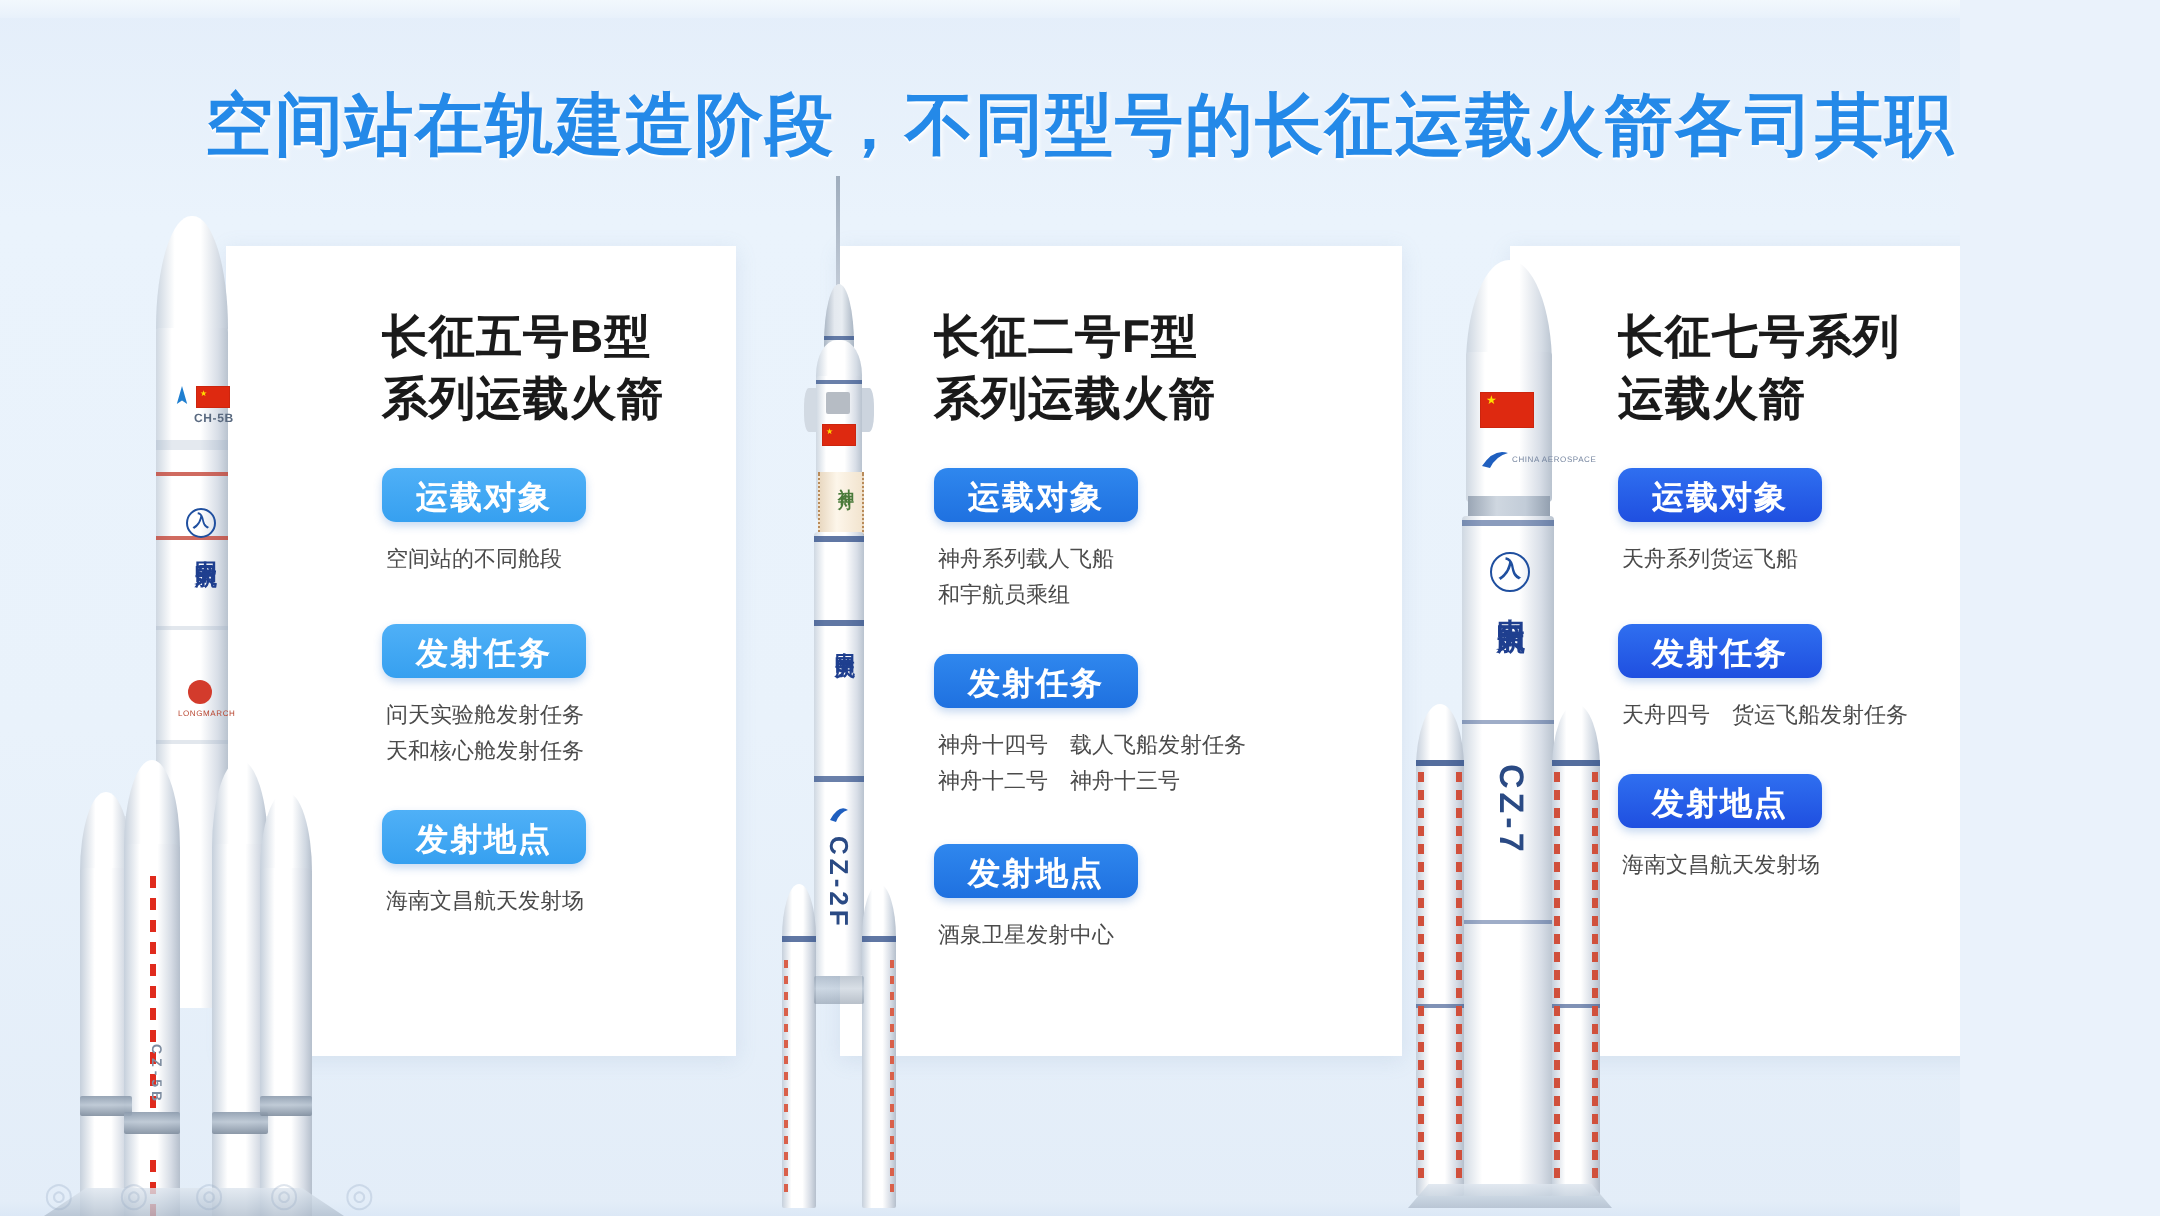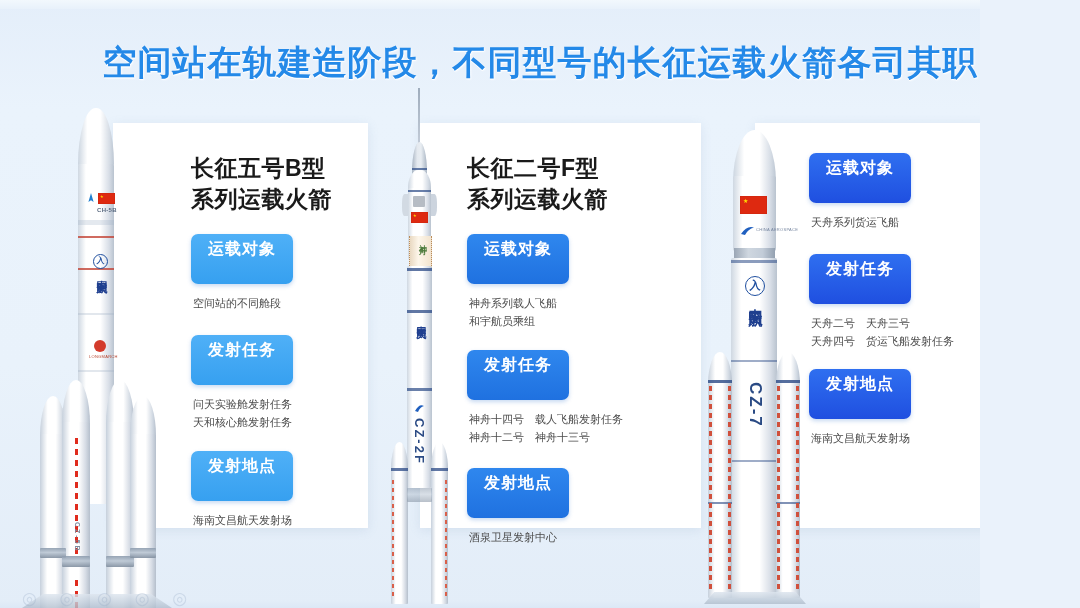--- a/index.html
+++ b/index.html
@@ -51,21 +51,21 @@
 
   .card-title{
     font-size:23px;font-weight:bold;color:#1a1a1a;
     line-height:1.33;letter-spacing:.5px;white-space:nowrap;
     margin:0 0 20px 0;
   }
   .card-title div{white-space:nowrap;}
 
   .pill{
     display:inline-block;
-    padding:5px 17px 24px 17px;
+    padding:5px 17px 1px 17px;
     border-radius:7px;
     color:#ffffff;font-size:16px;font-weight:bold;
     letter-spacing:1px;white-space:nowrap;
     box-shadow:0 2px 4px rgba(40,110,200,.26);
   }
   .body-text{
     margin:11px 0 0 2px;
     font-size:11px;color:#4b4b4b;line-height:1.62;
     white-space:nowrap;
   }
@@ -373,30 +373,33 @@
       <div class="gap"></div>
       <div class="pill">发射地点</div>
       <div class="body-text">
         <div>酒泉卫星发射中心</div>
       </div>
     </div>
   </div>
 
   <div class="card" id="card2">
     <div class="card-inner">
+      <div class="card-title">
+        <div>长征七号系列</div>
+        <div>运载火箭</div>
+      </div>
 
       <div class="pill">运载对象</div>
       <div class="body-text">
         <div>天舟系列货运飞船</div>
       </div>
 
       <div class="gap"></div>
       <div class="pill">发射任务</div>
       <div class="body-text">
-        <div>天舟二号　天舟三号</div>
         <div>天舟四号　货运飞船发射任务</div>
       </div>
 
       <div class="gap-s"></div>
       <div class="pill">发射地点</div>
       <div class="body-text">
         <div>海南文昌航天发射场</div>
       </div>
     </div>
   </div>

